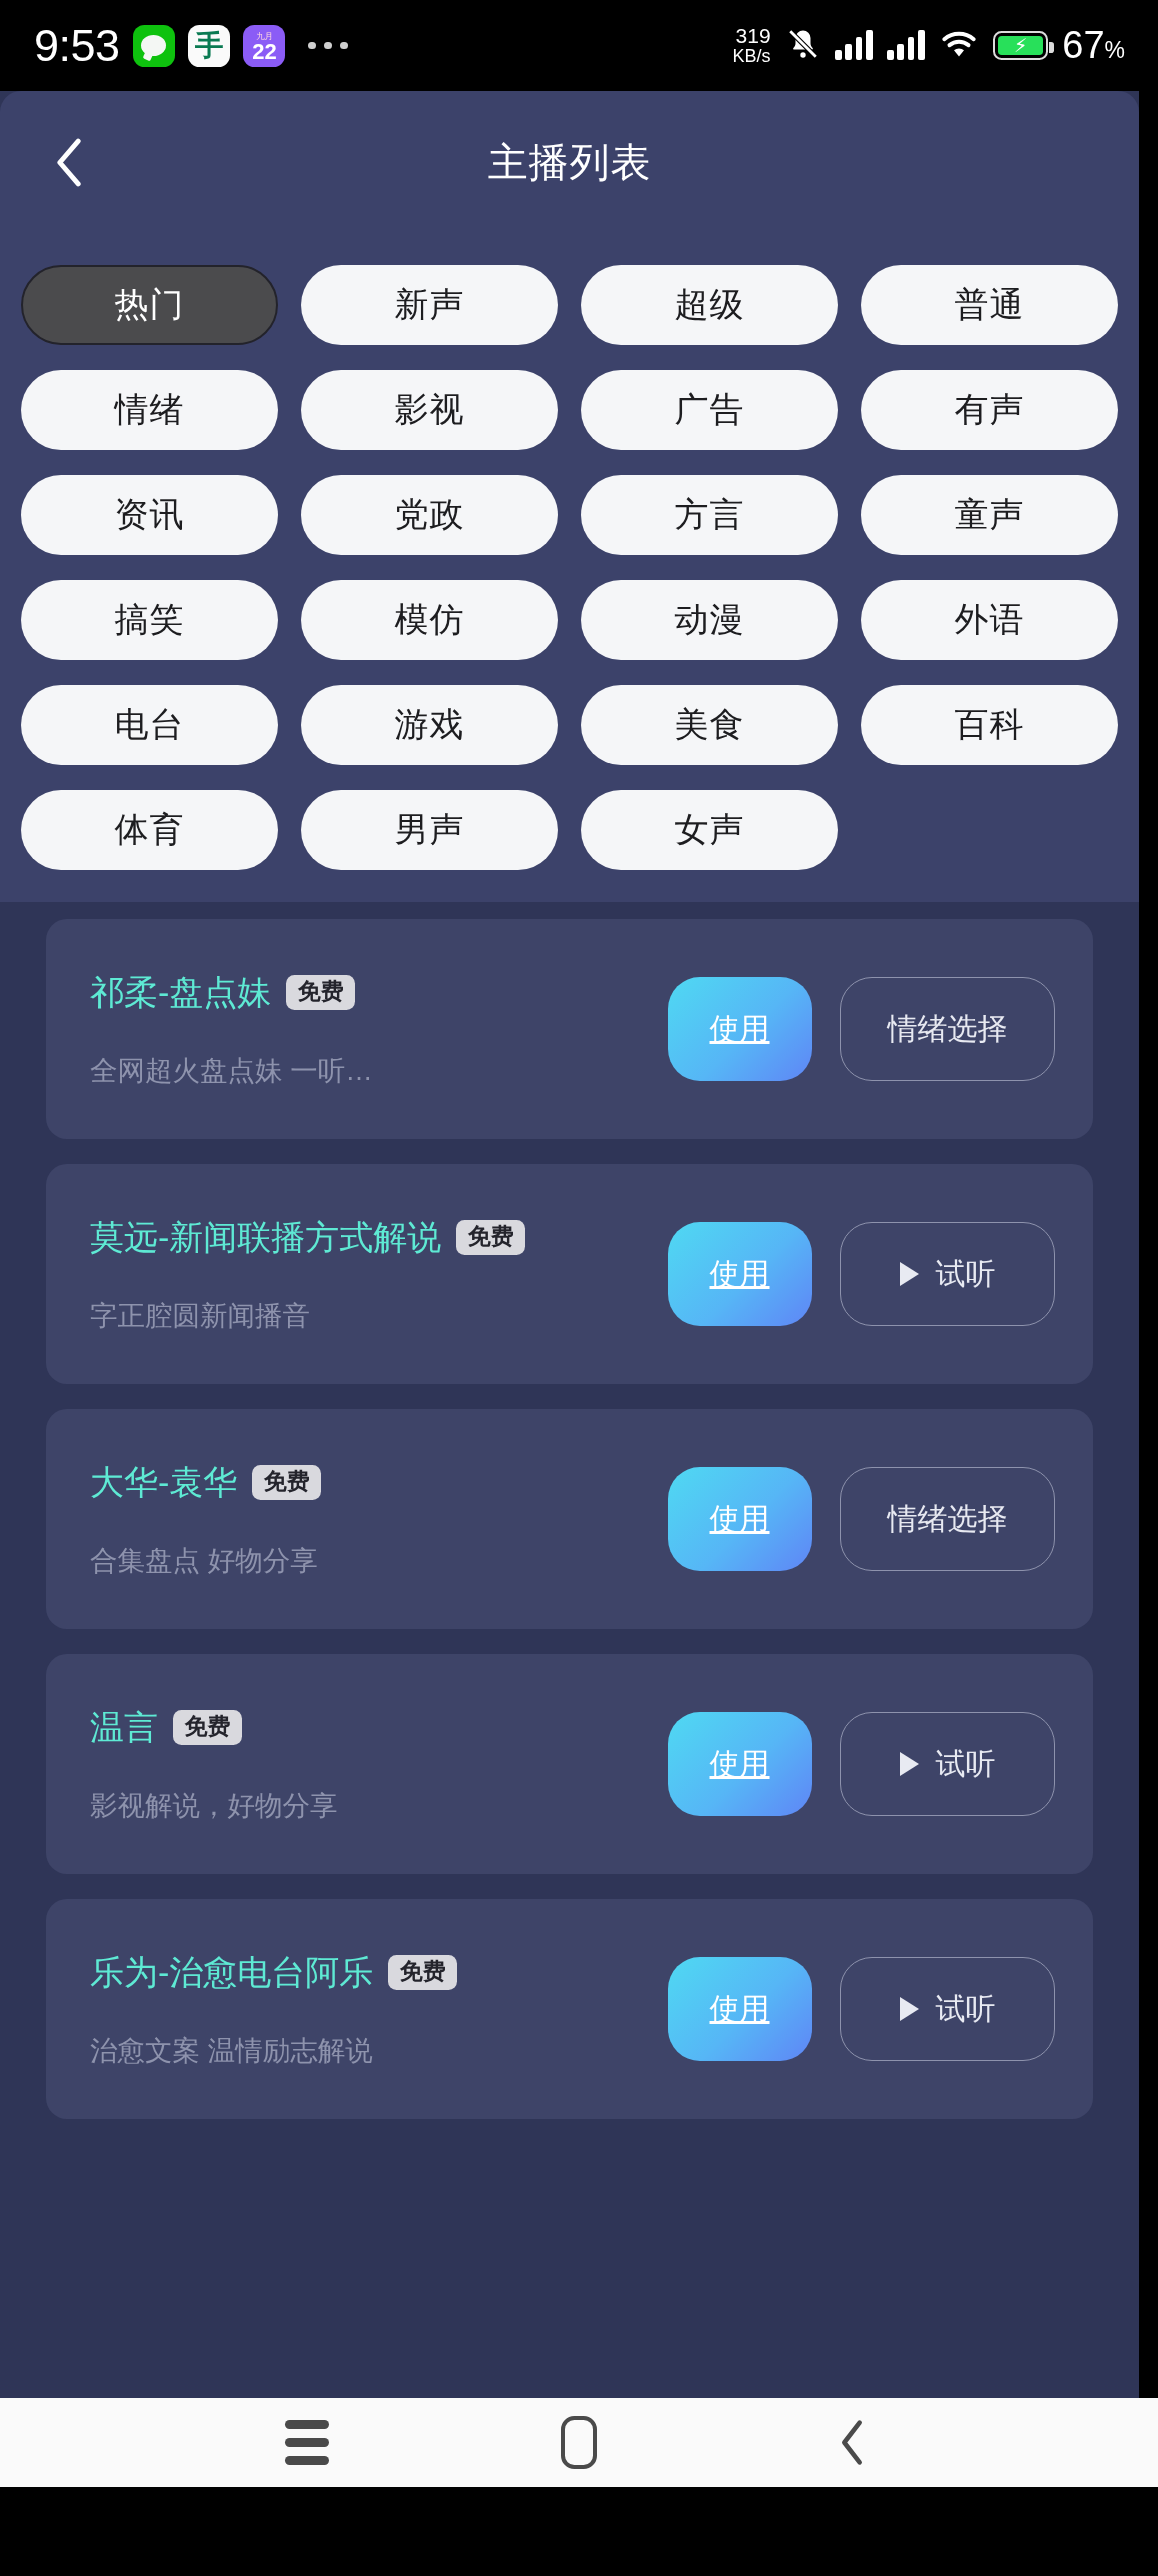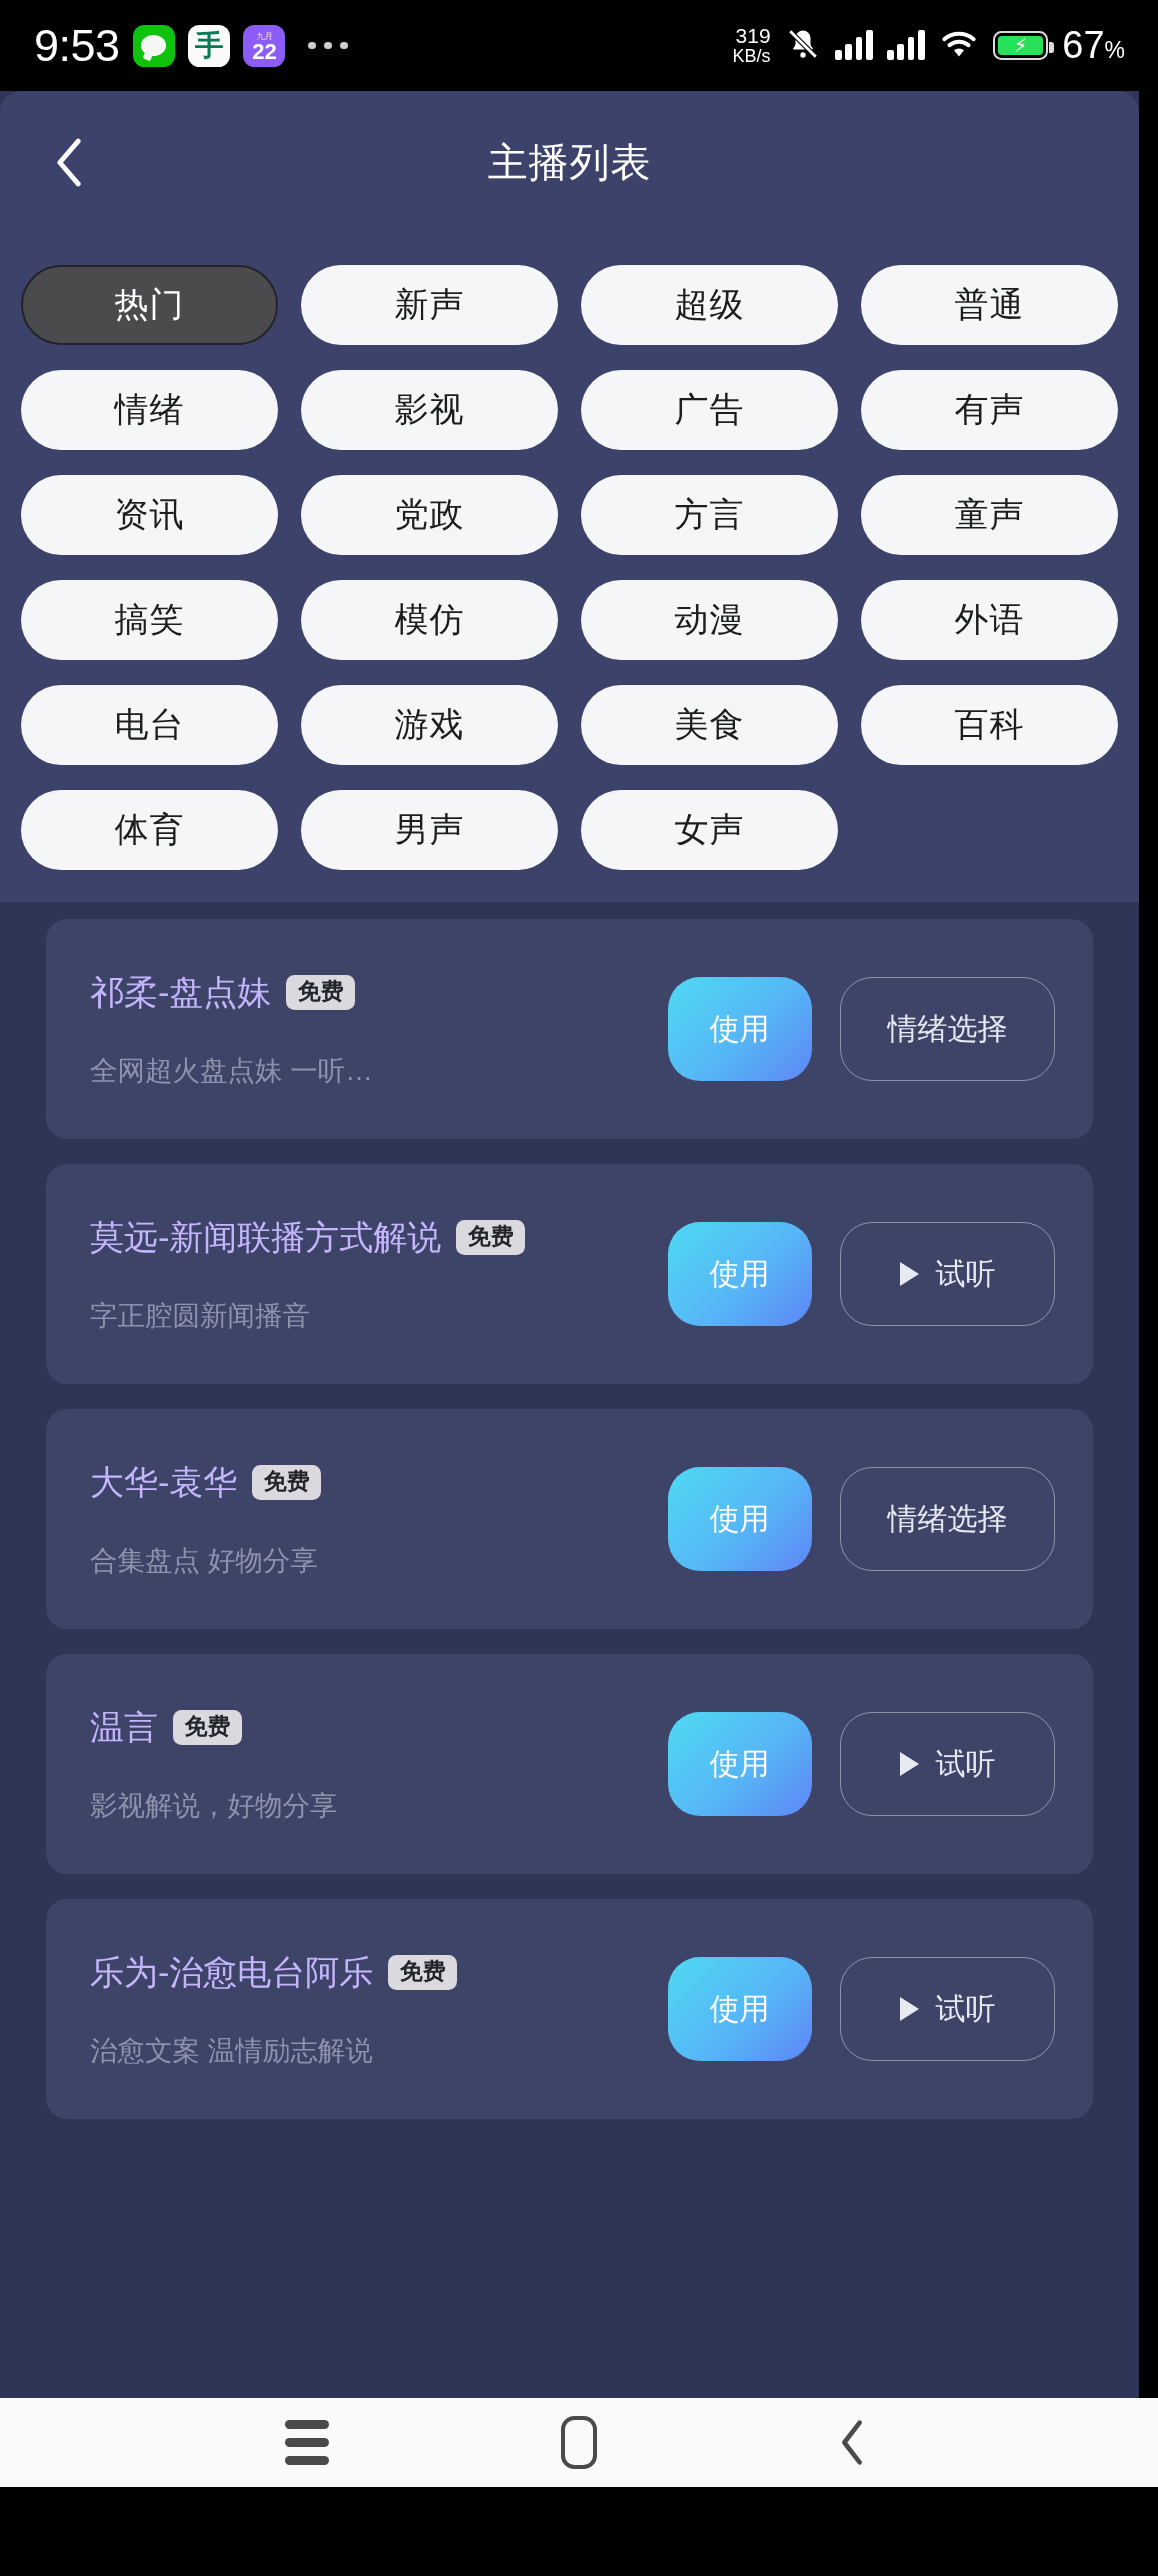--- a/index.html
+++ b/index.html
@@ -103,40 +103,41 @@
     margin:0 46px 25px 46px;
     background:#3e4468;
     border-radius:21px;
     height:220px;
     display:flex; align-items:center;
     padding:0 38px 0 44px;
   }
   .card-info{ flex:1; min-width:0; }
   .title-row{ display:flex; align-items:center; gap:15px; }
   .card-title{
-    font-size:34px; color:#c4b5fd; white-space:nowrap;
+    font-size:34px; color:#5eead4; white-space:nowrap;
   }
   .badge{
     background:#d9d9de; color:#24242c;
     font-size:23px; font-weight:700;
     border-radius:8.5px; padding:4.7px 11.4px 6.6px 11.4px;
     line-height:1; white-space:nowrap;
   }
   .card-sub{
     margin-top:37px; font-size:27.5px; color:#8e93ad;
     white-space:nowrap; overflow:hidden; text-overflow:ellipsis;
     max-width:532px;
   }
   .card-actions{ display:flex; align-items:center; gap:28.5px; }
   .btn-use{
     width:144px; height:104px; border-radius:32px;
     background:linear-gradient(135deg,#4fd9f2 0%,#56b6f6 55%,#5f85f6 100%);
     color:#ffffff; font-size:30px;
     display:flex; align-items:center; justify-content:center;
     cursor:pointer;
+    text-decoration:underline;
   }
   .btn-out{
     min-width:215px; height:104px; border-radius:32px;
     border:1.9px solid #8e93ad; color:#e8eaf2; font-size:30px;
     display:flex; align-items:center; justify-content:center; gap:17px;
     cursor:pointer; padding:0 25px;
   }
   .play-tri{
     width:0; height:0;
     border-left:19px solid #e8eaf2;

